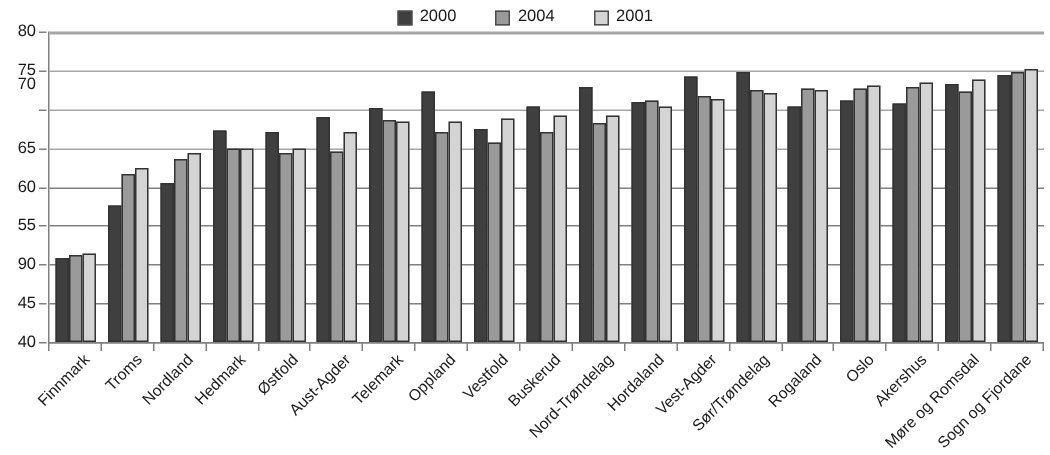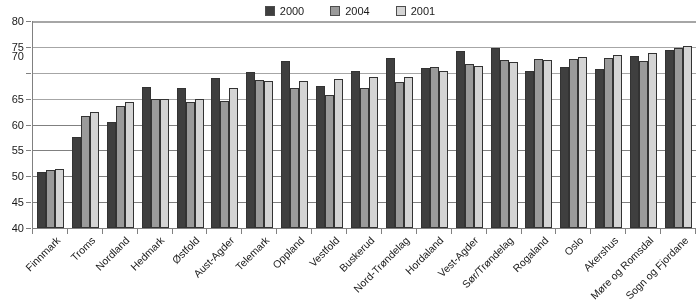--- a/index.html
+++ b/index.html
@@ -26,21 +26,21 @@
     top: 2px;
     width: 700px;
     height: 18px;
     display: flex;
     justify-content: center;
     align-items: center;
     gap: 26px;
   }
   .legend-entry {
     display: flex;
-    align-items: flex-start;
+    align-items: flex-end;
     gap: 5px;
   }
   .legend-swatch {
     width: 10px;
     height: 10px;
     border: 1px solid #4d4d4d;
     box-sizing: border-box;
   }
   .legend-label {
     font-size: 11px;
@@ -182,21 +182,21 @@
         <span class="legend-swatch" style="background: rgb(212, 212, 212);"></span>
         <span class="legend-label">2001</span>
       </div>
     </div>
 
   <div id="y-axis-labels">
       <div class="y-tick-label" style="top: 207px;">40</div>
       <div class="y-tick-mark" style="top: 207px;"></div>
       <div class="y-tick-label" style="top: 181.125px;">45</div>
       <div class="y-tick-mark" style="top: 181.125px;"></div>
-      <div class="y-tick-label" style="top: 155.25px;">50</div>
+      <div class="y-tick-label" style="top: 155.25px;">90</div>
       <div class="y-tick-mark" style="top: 155.25px;"></div>
       <div class="y-tick-label" style="top: 129.375px; text-align: right;">55</div>
       <div class="y-tick-mark" style="top: 129.375px;"></div>
       <div class="y-tick-label" style="top: 103.5px;">60</div>
       <div class="y-tick-mark" style="top: 103.5px;"></div>
       <div class="y-tick-label" style="top: 77.625px;">65</div>
       <div class="y-tick-mark" style="top: 77.625px;"></div>
       <div class="y-tick-label" style="top: 35px;">70</div>
       <div class="y-tick-mark" style="top: 51.75px;"></div>
       <div class="y-tick-label" style="top: 25.875px;">75</div>

